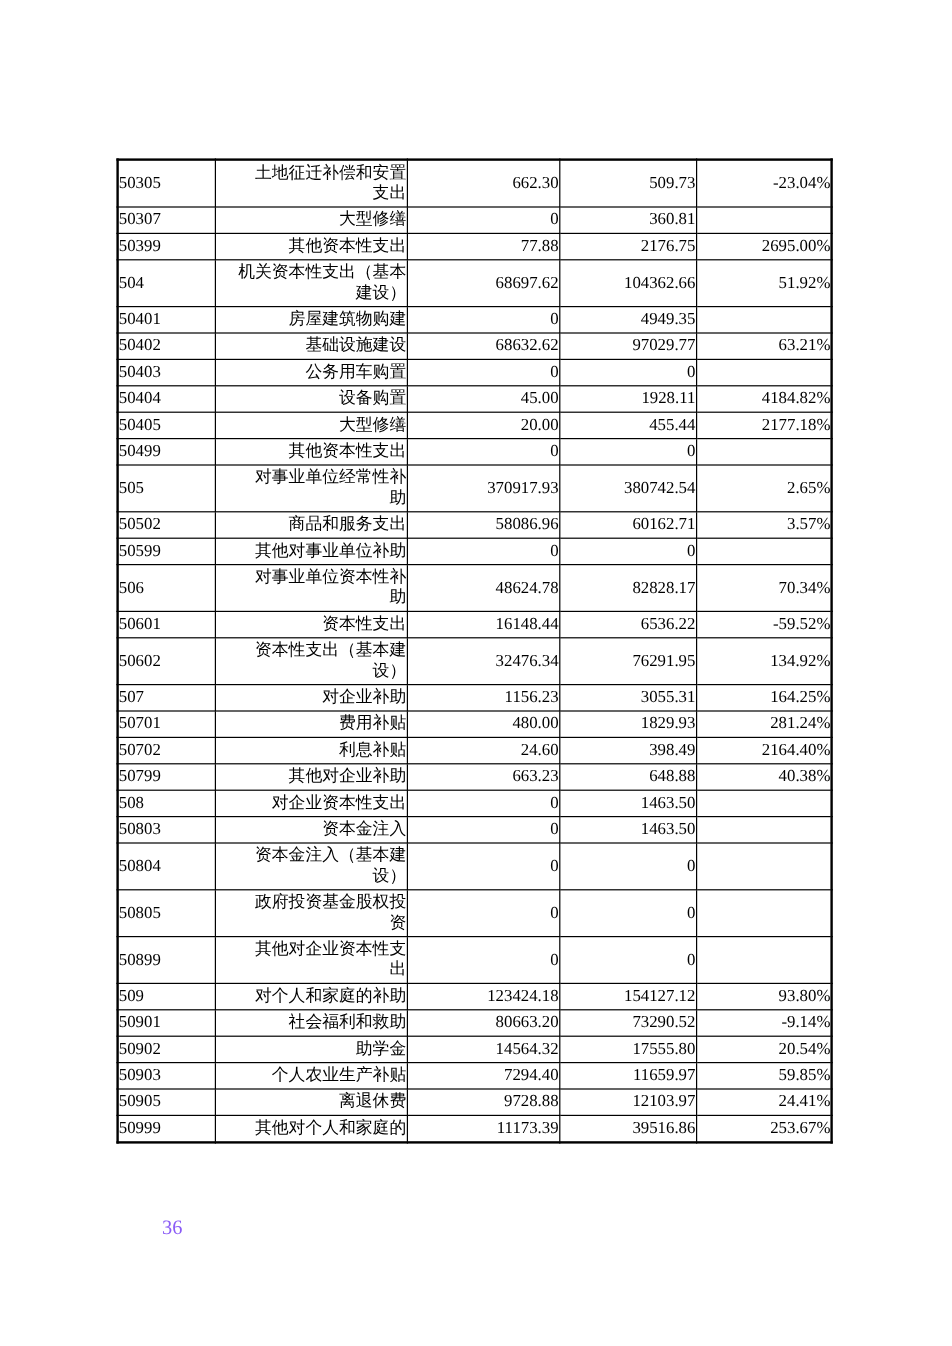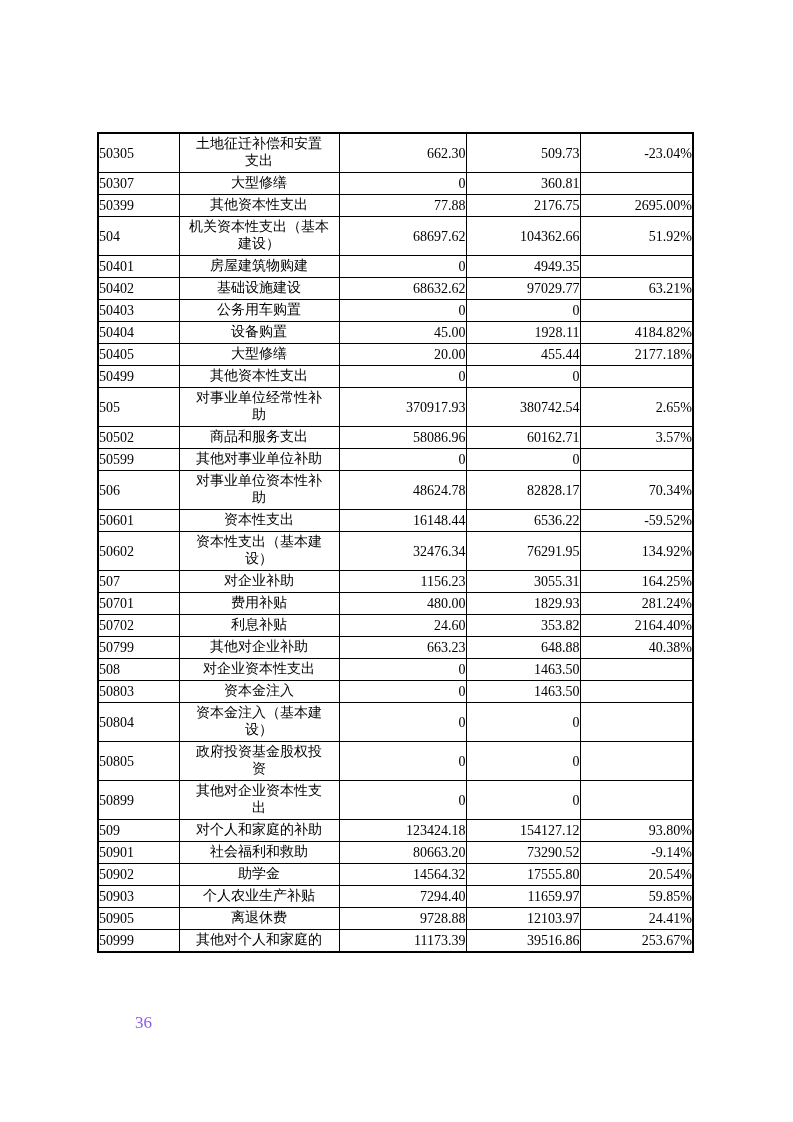--- a/index.html
+++ b/index.html
@@ -33,23 +33,22 @@
     vertical-align: middle;
     overflow: hidden;
   }
   td.code {
     padding-left: 10px;
     text-align: left;
   }
   td.name {
     padding-left: 8px;
     padding-right: 4px;
-    text-align: center;
+    text-align: right;
     white-space: pre-wrap;
-    font-family: Liberation Mono, monospace;
   }
   td.num {
     text-align: right;
     padding-right: 7px;
   }
   .page-number {
     position: absolute;
     left: 99px;
     top: 1013px;
     font-size: 17px;
@@ -200,21 +199,21 @@
           <td class="code">50701</td>
           <td class="name">费用补贴</td>
           <td class="num">480.00</td>
           <td class="num">1829.93</td>
           <td class="num">281.24%</td>
         </tr>
         <tr>
           <td class="code">50702</td>
           <td class="name">利息补贴</td>
           <td class="num">24.60</td>
-          <td class="num">353.82</td>
+          <td class="num">398.49</td>
           <td class="num">2164.40%</td>
         </tr>
         <tr>
           <td class="code">50799</td>
           <td class="name">其他对企业补助</td>
           <td class="num">663.23</td>
           <td class="num">648.88</td>
           <td class="num">40.38%</td>
         </tr>
         <tr>

